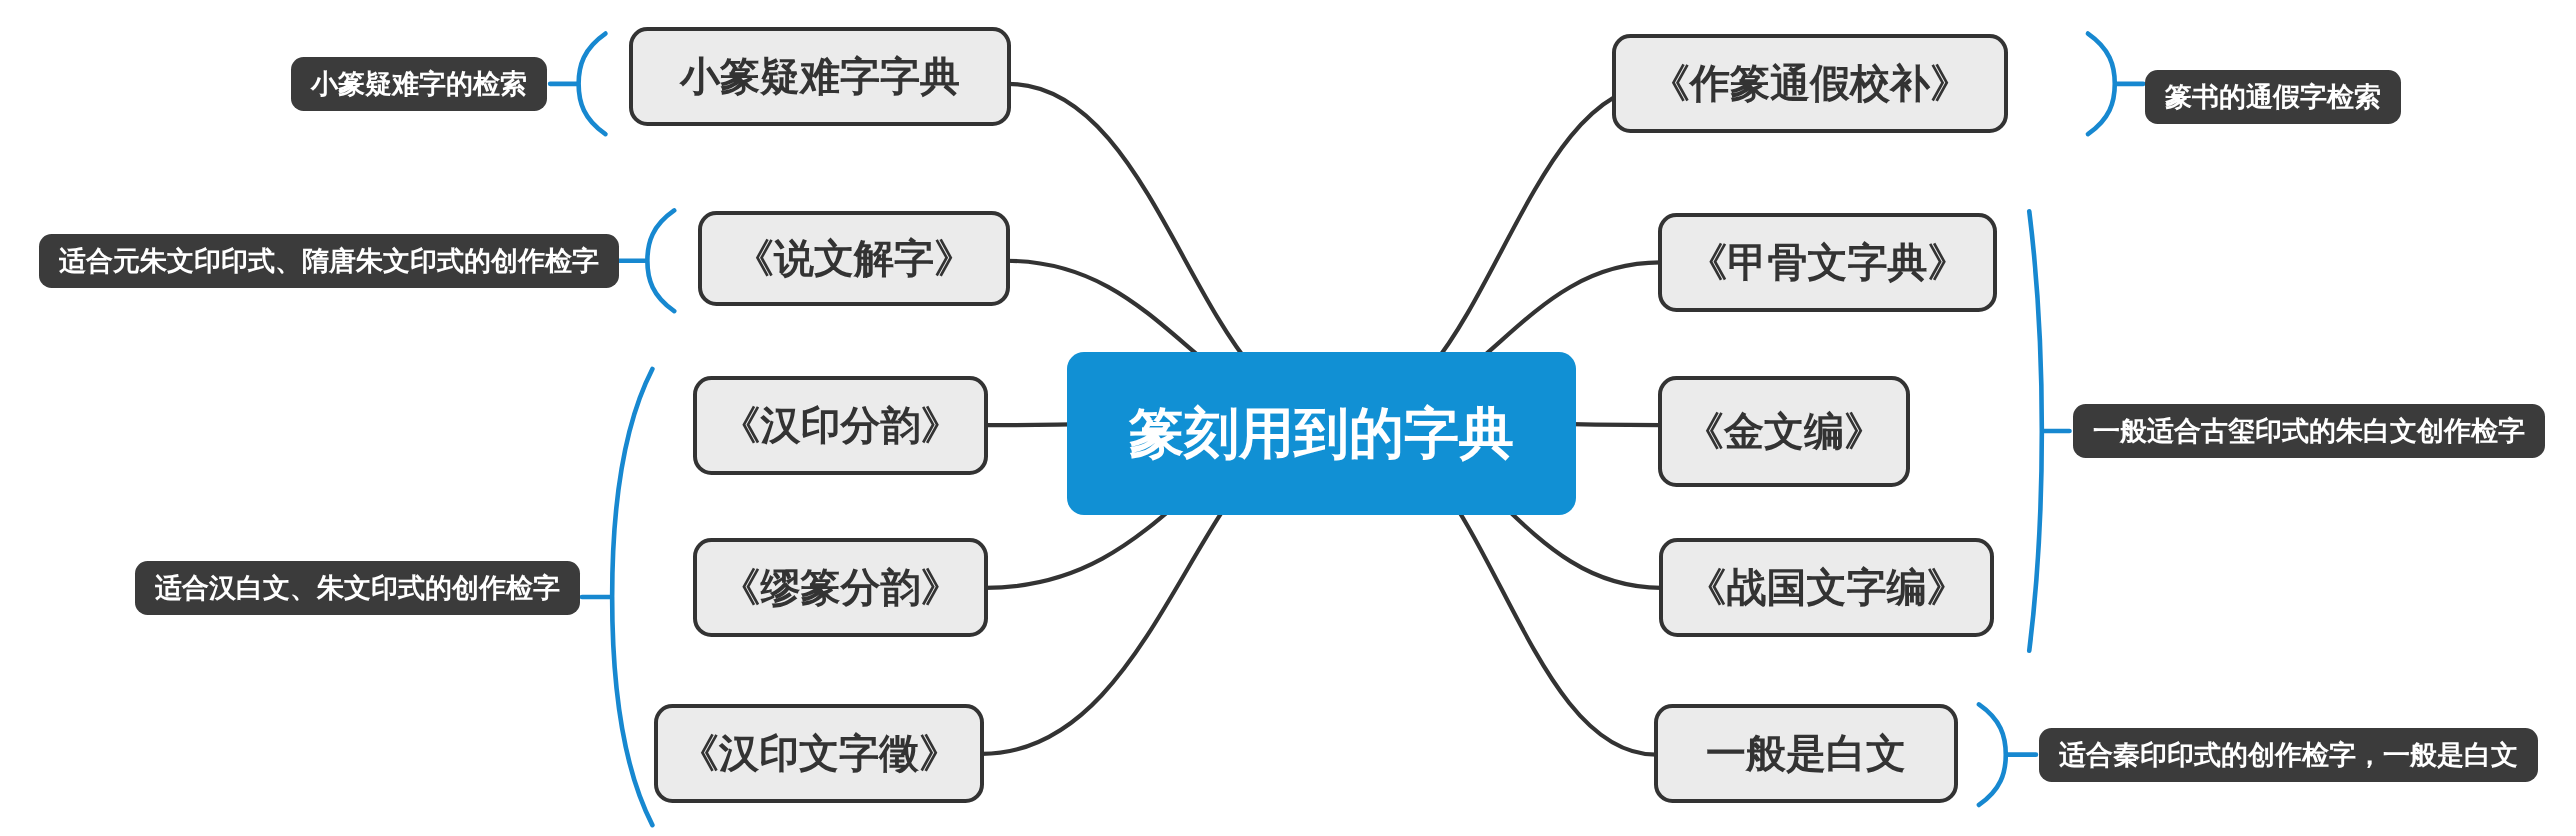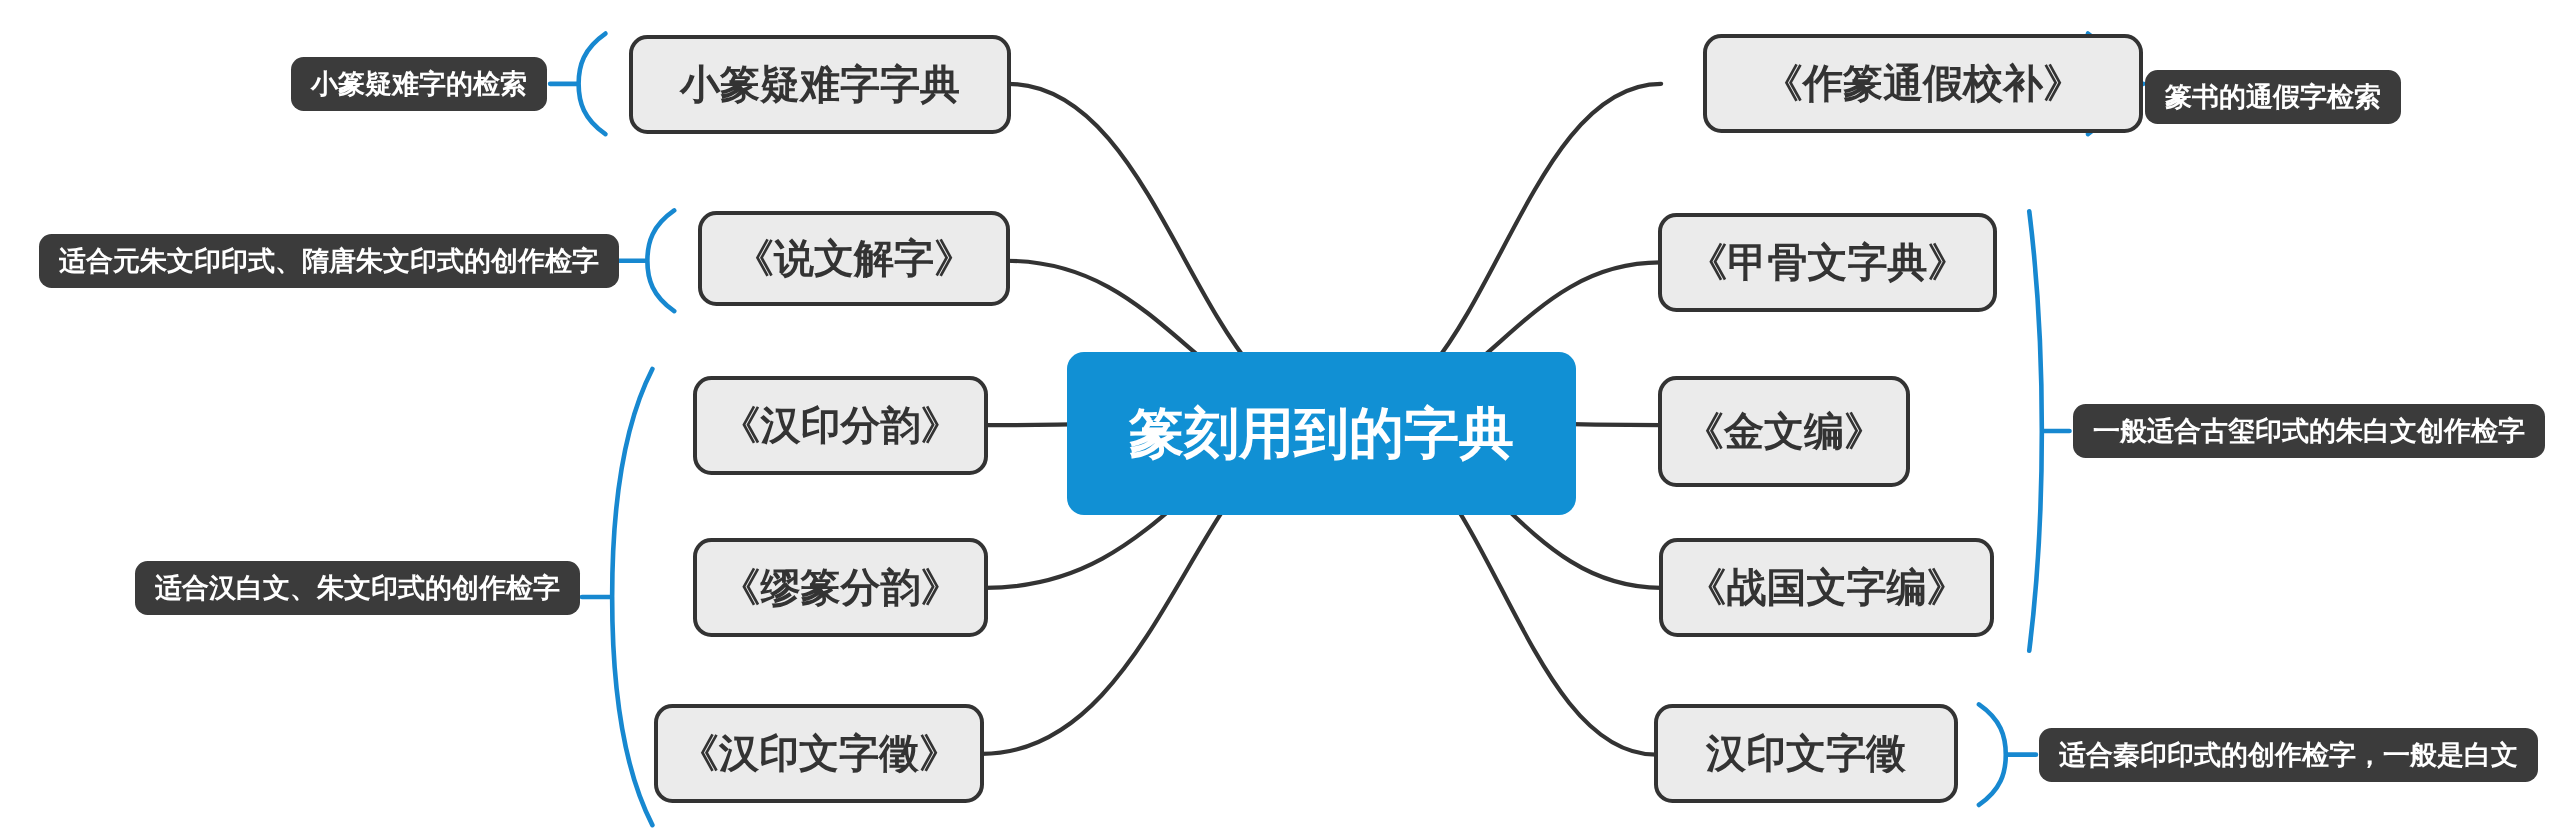--- a/index.html
+++ b/index.html
@@ -37,26 +37,26 @@
     position:absolute;box-sizing:border-box;
     background:var(--callout-bg,#3b3b3b);
     color:var(--callout-text,#ffffff);
     border-radius:12.6px;
     font-size:27px;font-weight:bold;
     height:54px;padding:4px 20px;
     display:flex;align-items:center;justify-content:center;
     white-space:nowrap;z-index:2;
   }
   
-  .tl1{left:629px;top:35px;width:382px;height:99px;}
+  .tl1{left:629px;top:27px;width:382px;height:99px;}
   .tl2{left:698px;top:211px;width:312px;height:95px;}
   .tl3{left:693px;top:376px;width:295px;height:99px;}
   .tl4{left:693px;top:538px;width:295px;height:99px;}
   .tl5{left:654px;top:704px;width:330px;height:99px;}
-  .tr1{left:1703px;top:34px;width:440px;height:99px;}
+  .tr1{left:1612px;top:34px;width:396px;height:99px;}
   .tr2{left:1658px;top:213px;width:339px;height:99px;}
   .tr3{left:1658px;top:376px;width:252px;height:111px;}
   .tr4{left:1659px;top:538px;width:335px;height:99px;}
   .tr5{left:1654px;top:704px;width:304px;height:99px;}
   .troot{left:1067px;top:352px;width:509px;height:163px;}
   
   .cl1{right:2029px;top:57px;}
   .cl2{left:39px;top:234px;}
   .cl3{right:1996px;top:561px;}
   .cr1{left:2145px;top:70px;}
@@ -94,21 +94,21 @@
   <div class="topic tl1">小篆疑难字字典</div>
   <div class="topic tl2">《说文解字》</div>
   <div class="topic tl3">《汉印分韵》</div>
   <div class="topic tl4">《缪篆分韵》</div>
   <div class="topic tl5">《汉印文字徵》</div>
 
   <div class="topic tr1">《作篆通假校补》</div>
   <div class="topic tr2">《甲骨文字典》</div>
   <div class="topic tr3">《金文编》</div>
   <div class="topic tr4">《战国文字编》</div>
-  <div class="topic tr5">汉印文字徵</div>
+  <div class="topic tr5">一般是白文</div>
 
   <div class="callout cl1">小篆疑难字的检索</div>
   <div class="callout cl2">适合元朱文印印式、隋唐朱文印式的创作检字</div>
   <div class="callout cl3">适合汉白文、朱文印式的创作检字</div>
   <div class="callout cr1">篆书的通假字检索</div>
   <div class="callout cr2">一般适合古玺印式的朱白文创作检字</div>
   <div class="callout cr3">适合秦印印式的创作检字，一般是白文</div>
 
 </div>
 

